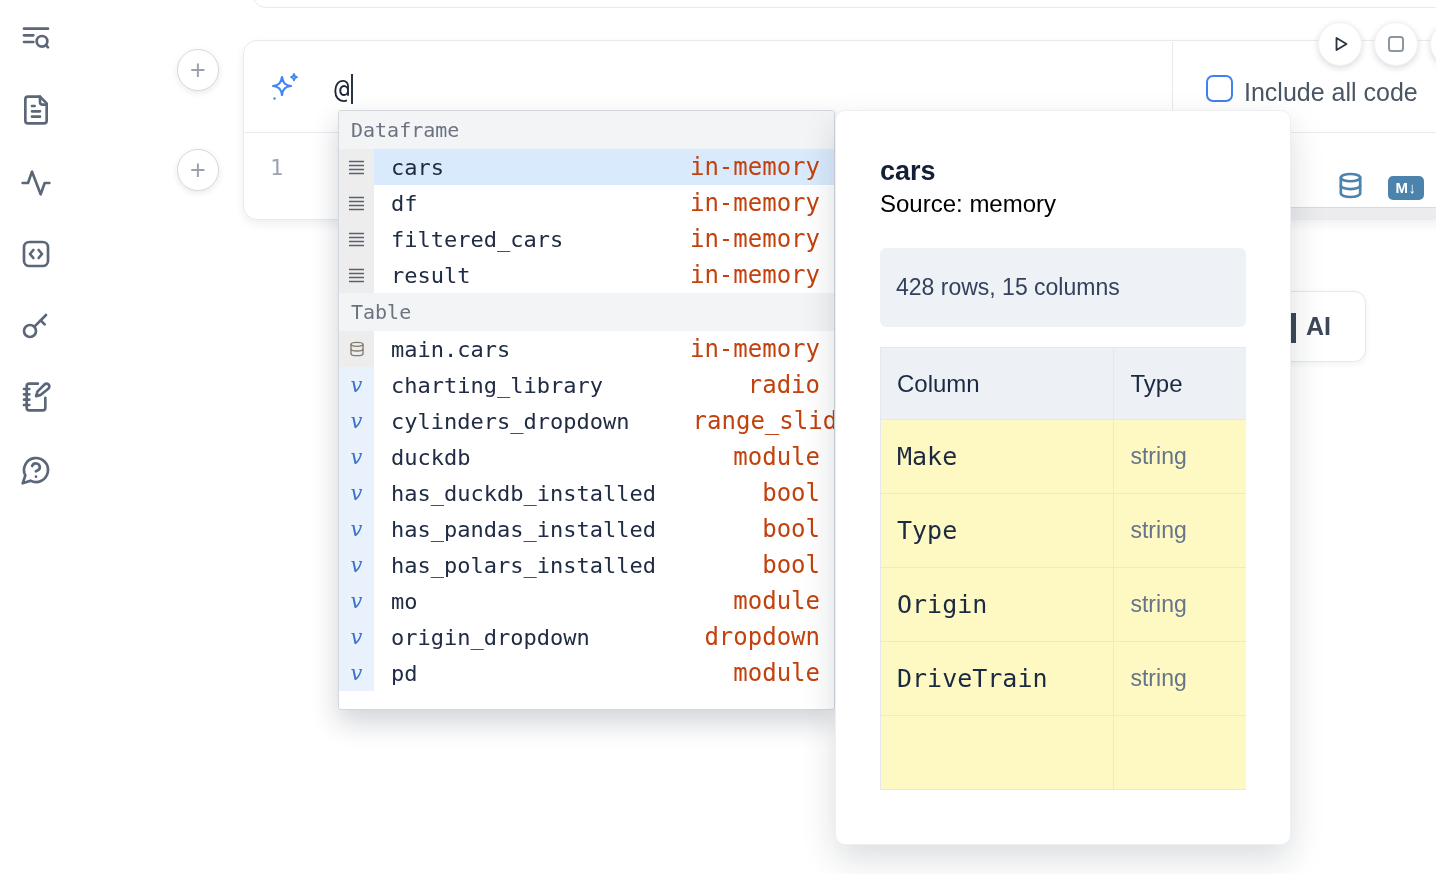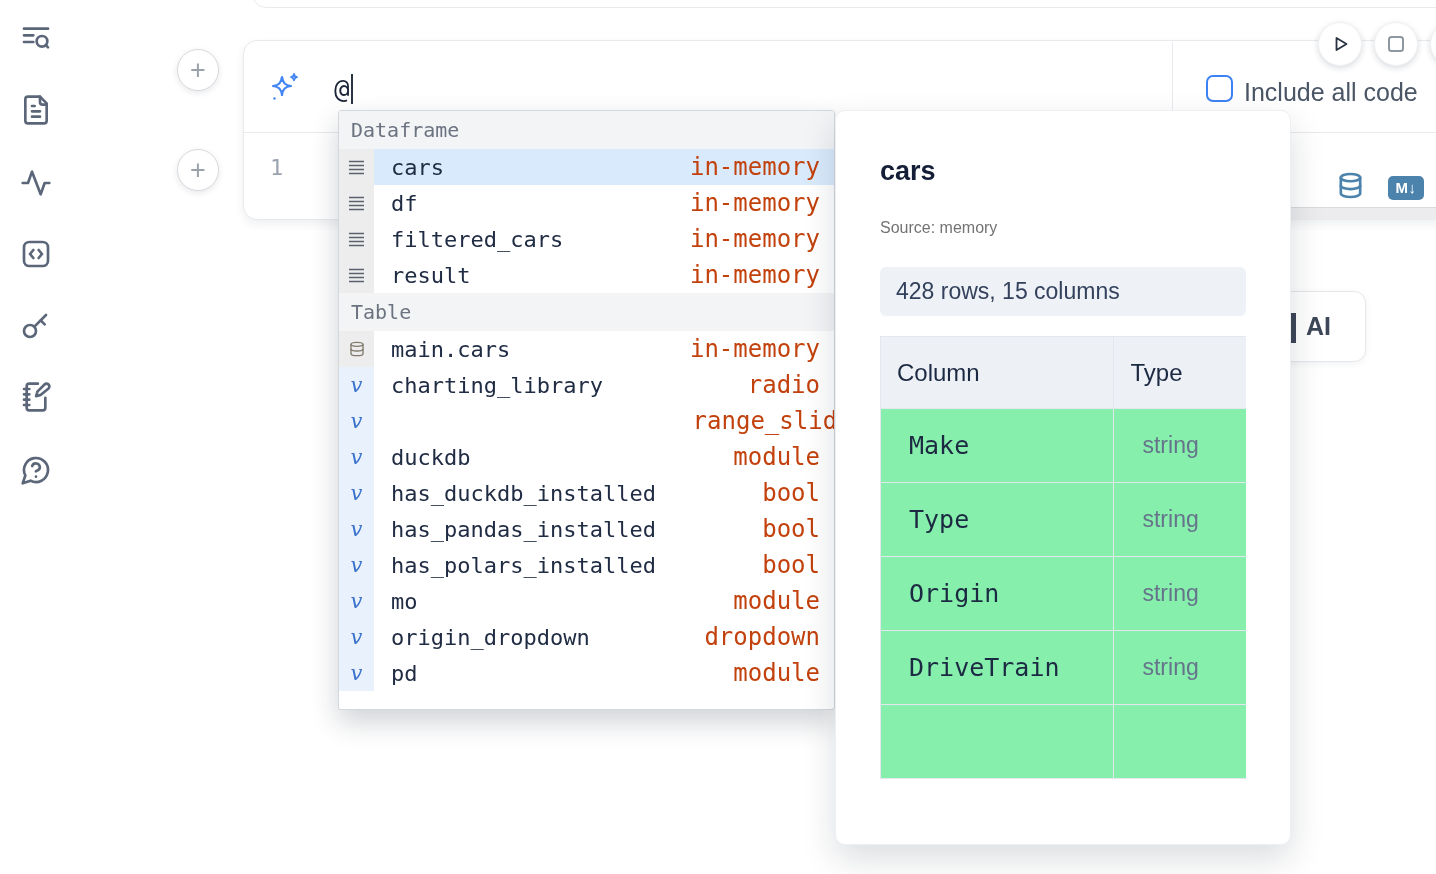--- a/index.html
+++ b/index.html
@@ -71,30 +71,30 @@
              border:1px solid #e4e7ec; border-radius:12px; box-shadow:0 2px 6px rgba(20,30,50,.06);
              z-index:8; cursor:pointer; }
   .ai-card .bar { position:absolute; left:140px; top:21px; width:5px; height:30px; background:#3d4758; }
   .ai-card .lbl { position:absolute; left:155px; top:20px; font-size:25px; font-weight:bold; color:#3d4758; }
 
   
   .preview { left:835px; top:110px; width:456px; height:735px; background:#fff;
              border:1px solid #edeff3; border-radius:10px;
              box-shadow:0 14px 34px rgba(16,24,40,.15); z-index:30; padding:45px 44px; }
   .pv-title { font-size:27px; font-weight:bold; color:#141e36; }
-  .pv-source { margin-top:32px; font-size:16px; color:#737373; }
-  .pv-badge { margin-top:30px; background:#eef2f7; border-radius:6px; padding:11px 16px;
+  .pv-source { margin-top:3px; font-size:24px; color:#000000; }
+  .pv-badge { margin-top:30px; background:#eef2f7; border-radius:6px; padding:26px 16px;
               font-size:23px; color:#33415c; }
   .tbl-clip { margin-top:20px; height:468px; overflow:hidden; }
   table.pv-table { width:368px; border-collapse:collapse; }
   .pv-table th { width:234px; height:72px; background:#edf1f6; border:1px solid #e4e8ee;
                  font-size:24px; font-weight:normal; color:#1c2942; text-align:left;
                  padding-left:16px; }
   .pv-table th + th { width:134px; }
-  .pv-table td { height:74px; background:#86efac; border:1px solid #e4e8ee; padding-left:28px; }
+  .pv-table td { height:74px; background:#fef9c3; border:1px solid #e4e8ee; padding-left:16px; }
   .pv-table td.cname { font-family:"DejaVu Sans Mono", monospace; font-size:25px; color:#1c2942; }
   .pv-table td.ctype { font-size:23px; color:#66748b; }
 </style>
 </head>
 <body>
 
 <div class="abs side-icon" style="top:22px">
   <svg viewBox="0 0 24 24" fill="none" stroke="currentColor" stroke-width="2" stroke-linecap="round" stroke-linejoin="round">
       <path d="M21 5H3M10 10H3M10 15H3"></path>
       <circle cx="16.5" cy="14.5" r="4"></circle>
@@ -256,20 +256,21 @@
     <span class="dd-main">
         <span class="dd-name">charting_library</span>
         <span class="dd-type">radio</span>
       </span>
   </div>
   <div class="dd-row var">
     <span class="dd-gutter">
         <span class="var-glyph">v</span>
       </span>
     <span class="dd-main">
+        <span class="dd-name">cylinders_dropdown</span>
         <span class="dd-type clip-right">range_slider</span>
       </span>
   </div>
   <div class="dd-row var">
     <span class="dd-gutter">
         <span class="var-glyph">v</span>
       </span>
     <span class="dd-main">
         <span class="dd-name">duckdb</span>
         <span class="dd-type">module</span>

